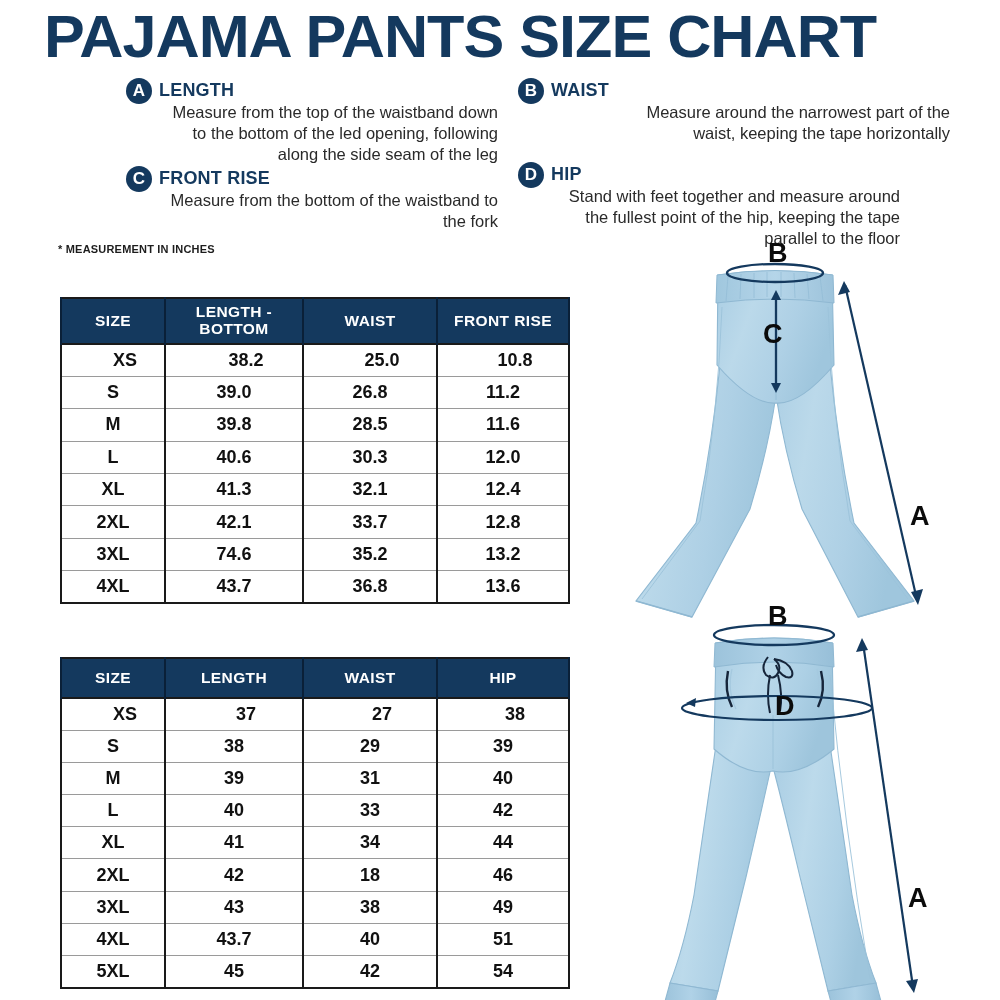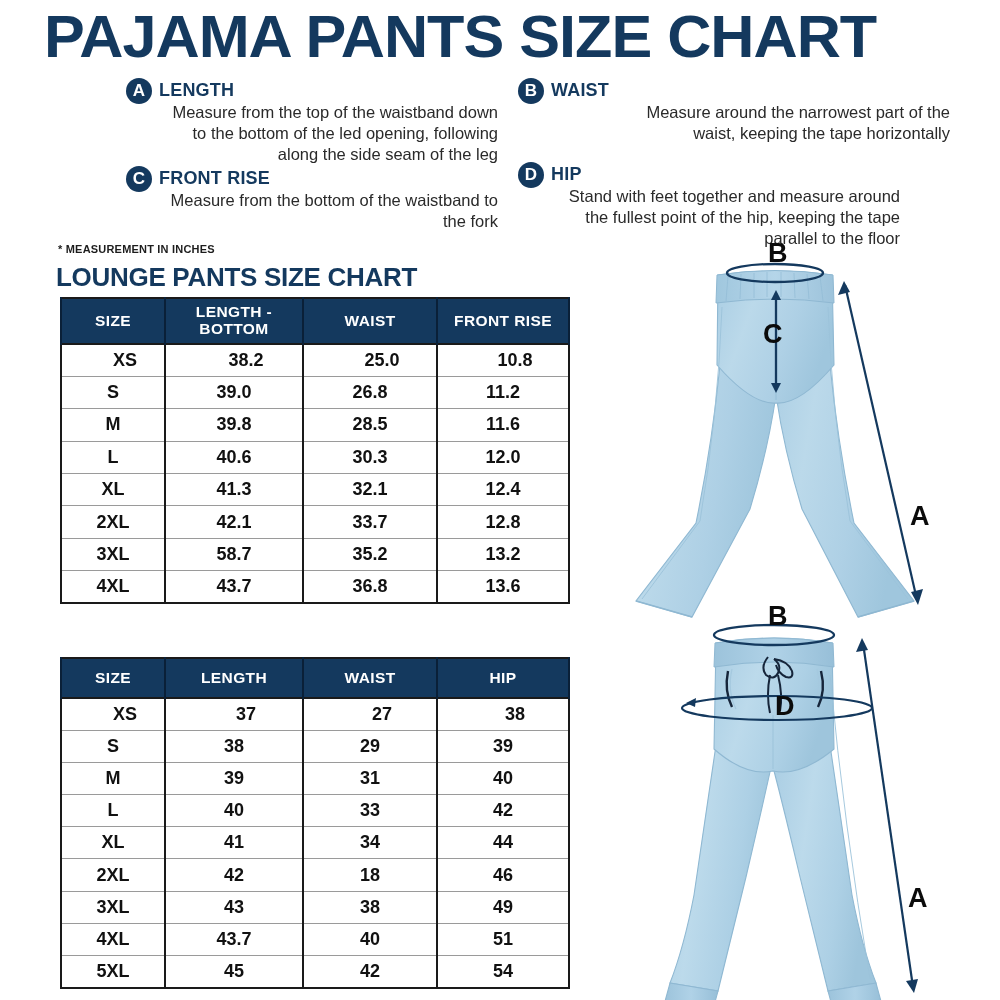--- a/index.html
+++ b/index.html
@@ -201,21 +201,20 @@
   </div>
 
   <div class="guide-item" id="guide-d">
     <span class="badge">D</span>
     <span class="guide-title">HIP</span>
     <span class="guide-body">Stand with feet together and measure around the fullest point of the hip, keeping the tape parallel to the floor</span>
   </div>
 
   <div class="note" style="left:58px; top:243px;">* MEASUREMENT IN INCHES</div>
 
-  <div class="section-title" style="left:56px; top:262px;">LOUNGE PANTS SIZE CHART</div>
 
   <table class="size-table" id="table-lounge">
     <colgroup>
       <col class="col-size">
         <col class="col-b">
         <col class="col-c">
         <col class="col-d">
     </colgroup>
     <thead>
       <tr>
@@ -260,21 +259,21 @@
           <td>12.4</td>
         </tr>
         <tr>
           <td class="size-cell">2XL</td>
           <td>42.1</td>
           <td>33.7</td>
           <td>12.8</td>
         </tr>
         <tr>
           <td class="size-cell">3XL</td>
-          <td>58.7</td>
+          <td>74.6</td>
           <td>35.2</td>
           <td>13.2</td>
         </tr>
         <tr>
           <td class="size-cell">4XL</td>
           <td>43.7</td>
           <td>36.8</td>
           <td>13.6</td>
         </tr>
       </tbody>

